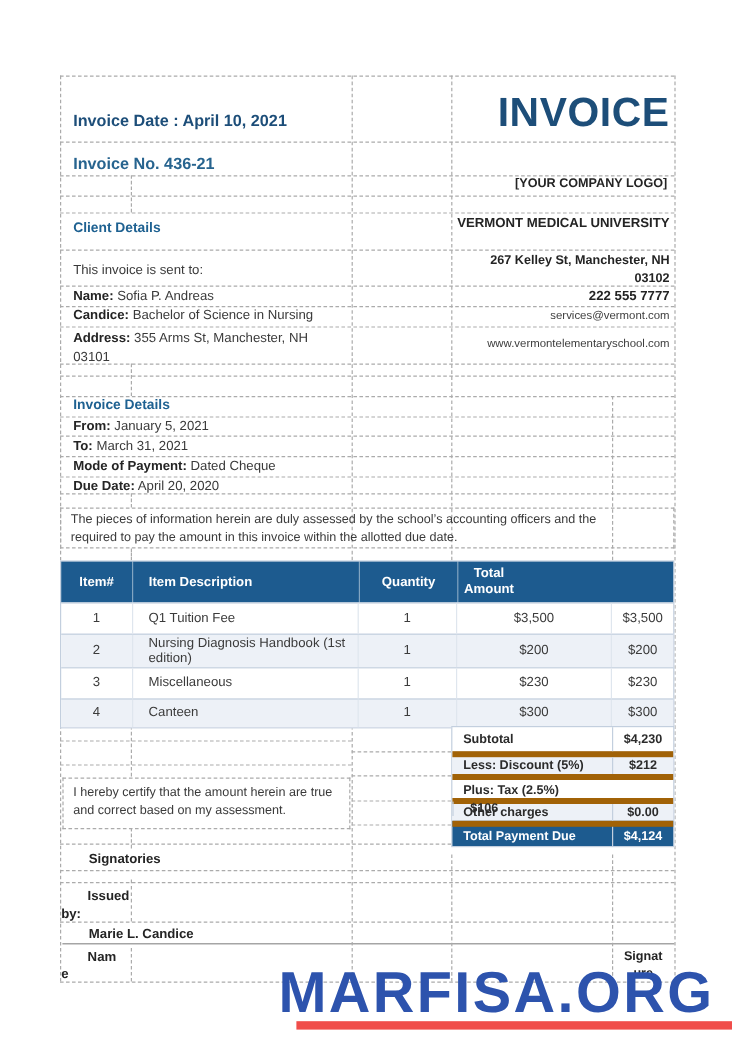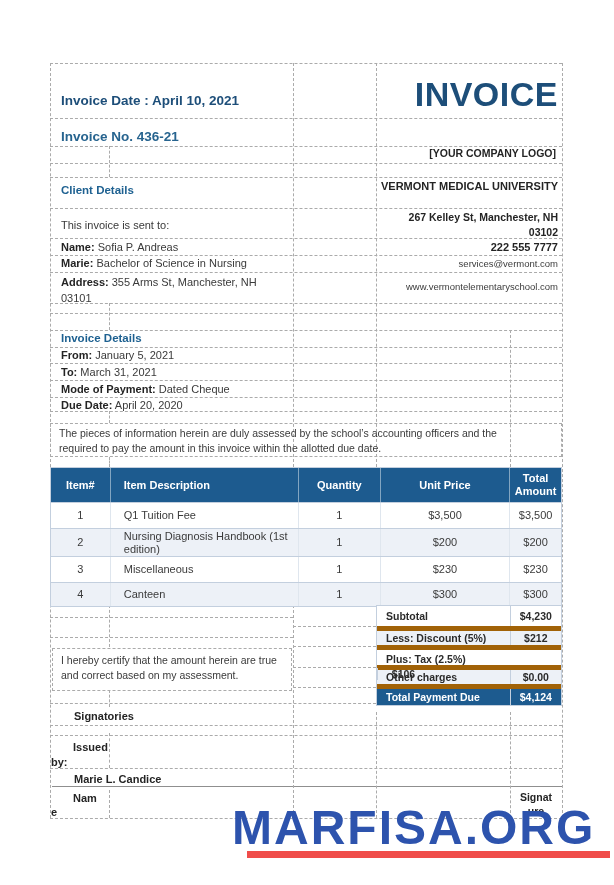--- a/index.html
+++ b/index.html
@@ -98,21 +98,21 @@
   <div class="abs navy" style="left:61px;top:129px;font-size:13.5px;color:#27648f;">Invoice No. 436-21</div>
   <div class="abs b" style="left:340px;top:147px;width:216px;text-align:right;font-size:10.5px;">[YOUR COMPANY LOGO]</div>
 
   <div class="abs secttl" style="left:61px;top:184px;">Client Details</div>
   <div class="abs body-txt" style="left:61px;top:219px;">This invoice is sent to:</div>
   <div class="abs body-txt" style="left:61px;top:241px;">
     <span class="b">Name:</span>
     <span>Sofia P. Andreas</span>
   </div>
   <div class="abs body-txt" style="left:61px;top:257px;">
-    <span class="b">Marie:</span>
+    <span class="b">Candice:</span>
     <span>Bachelor of Science in Nursing</span>
   </div>
   <div class="abs body-txt" style="left:61px;top:275px;width:210px;line-height:15.5px;">
     <span class="b">Address:</span>
     <span>355 Arms St, Manchester, NH 03101</span>
   </div>
 
   <div class="abs rcol b" style="left:380px;top:179px;font-size:11px;line-height:14.5px;">VERMONT MEDICAL UNIVERSITY</div>
   <div class="abs rcol b" style="left:380px;top:210px;font-size:10.5px;line-height:15px;">267 Kelley St, Manchester, NH 03102</div>
   <div class="abs rcol b" style="left:380px;top:241px;font-size:11px;">222 555 7777</div>
@@ -137,21 +137,20 @@
     <span>April 20, 2020</span>
   </div>
 
   <div class="dcell" style="left:50px;top:423px;width:512px;height:34px;padding:2px 34px 0 8px;">The pieces of information herein are duly assessed by the school’s accounting officers and the required to pay the amount in this invoice within the allotted due date.</div>
 
   <div class="itable">
     <div class="trow thead" style="height:34px;">
       <div class="tc c0">Item#</div>
       <div class="tc c1">Item Description</div>
       <div class="tc c2">Quantity</div>
-      <div class="tc c3">Unit Price</div>
       <div class="tc c4">Total Amount</div>
     </div>
     <div class="trow rb" style="height:26px;">
       <div class="tc c0">1</div>
       <div class="tc c1">Q1 Tuition Fee</div>
       <div class="tc c2">1</div>
       <div class="tc c3">$3,500</div>
       <div class="tc c4">$3,500</div>
     </div>
     <div class="trow rb shade" style="height:28px;">

